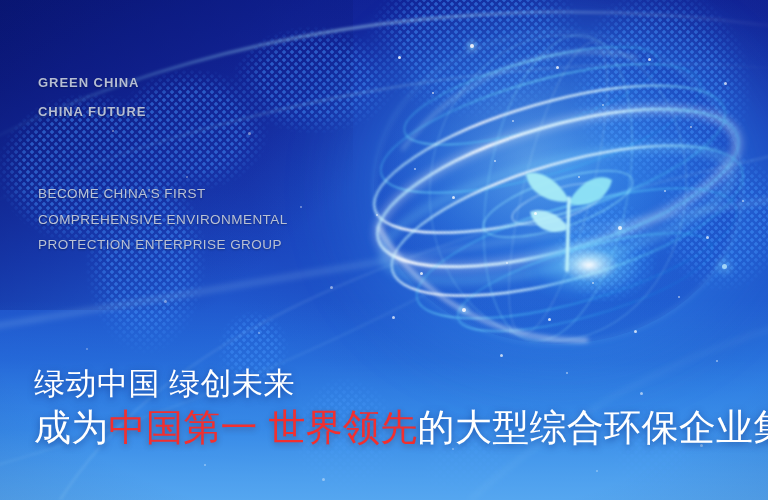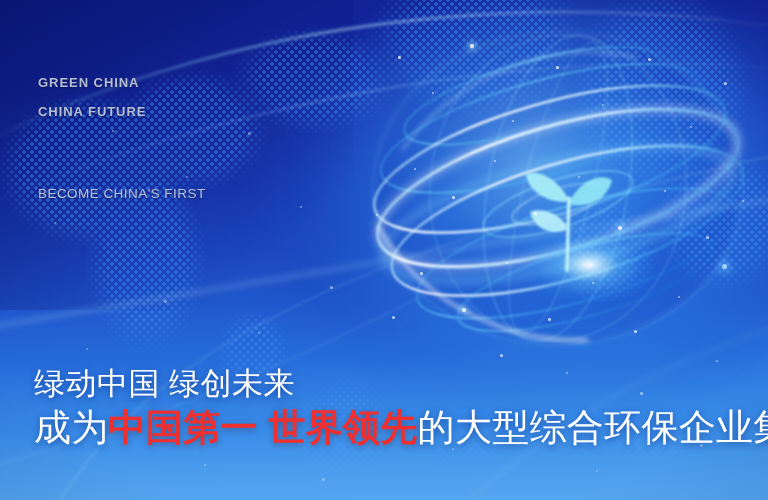--- a/index.html
+++ b/index.html
@@ -180,21 +180,21 @@
     font-size:37px;
     font-weight:400;
     line-height:47px;
     letter-spacing:0.3px;
     white-space:nowrap;
     color:#ffffff;
     text-shadow:0 2px 7px rgba(6,30,110,0.55);
   }
   .headline .h2 .em{
     color:#f22f2f;
-    font-weight:bold;
+    font-weight:normal;
     text-shadow:0 2px 6px rgba(60,0,0,0.30);
   }
 
   .vignette{
     position:absolute; inset:0;
     background:radial-gradient(ellipse 95% 95% at 50% 50%,
         rgba(0,0,0,0) 58%, rgba(4,16,80,0.22) 100%);
     pointer-events:none;
   }
 </style>
@@ -370,20 +370,22 @@
     <span class="p" style="left:700px;top:444px;width:3px;height:3px;opacity:.4"></span>
   </div>
 
   <div class="tagline-small">
     <div class="ln">GREEN CHINA</div>
     <div class="ln">CHINA FUTURE</div>
   </div>
 
   <div class="mission">
     <div class="ln">BECOME CHINA'S FIRST</div>
+    <div class="ln">COMPREHENSIVE ENVIRONMENTAL</div>
+    <div class="ln">PROTECTION ENTERPRISE GROUP</div>
   </div>
 
   <div class="headline">
     <div class="h1">绿动中国 绿创未来</div>
     <div class="h2"><span>成为</span><span class="em">中国第一 世界领先</span><span>的大型综合环保企业集团</span></div>
   </div>
 
   <div class="vignette"></div>
 </div>
 

